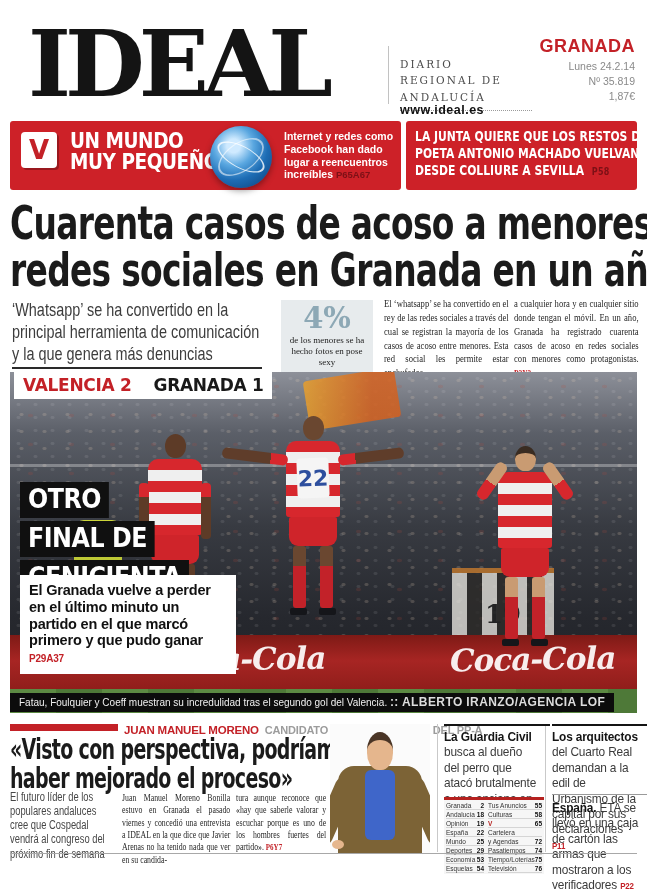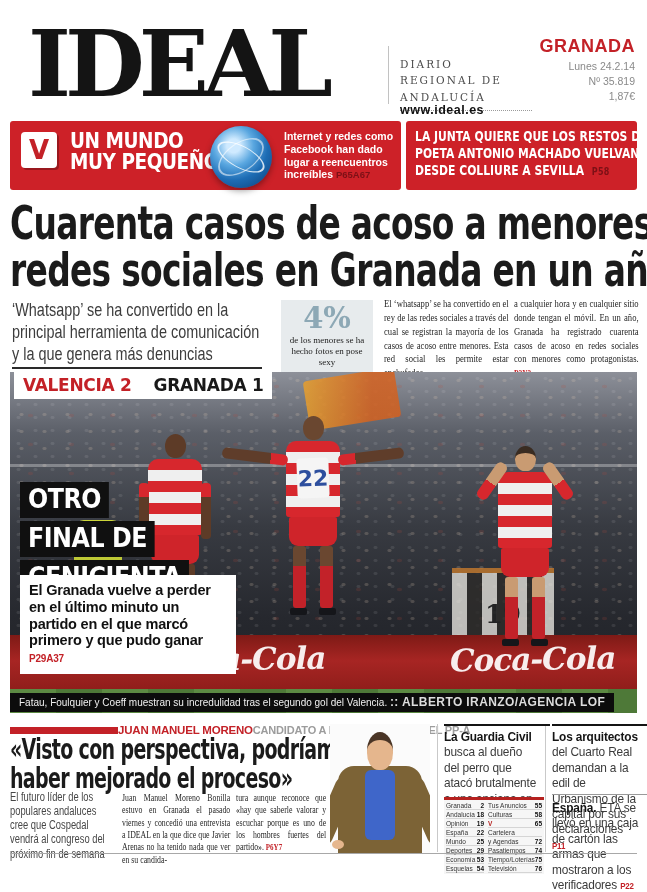--- a/index.html
+++ b/index.html
@@ -113,21 +113,21 @@
                letter-spacing:-.5px;padding:1px 9px 4px;margin-bottom:3px;font-family:"DejaVu Sans",sans-serif;
                transform:scaleX(.88);transform-origin:0 0;white-space:nowrap;}
   .msummary{left:10px;top:203px;width:198px;background:#fff;padding:7px 9px 8px;z-index:4;
             font-weight:bold;font-size:14.5px;line-height:1.16;color:#111;letter-spacing:-.2px;}
   .msummary .pref{font-size:10px;}
   .caption{left:0;bottom:1px;background:#0c0c0c;color:#f0f0f0;padding:2px 9px 3px;font-size:10px;z-index:4;
            white-space:nowrap;}
   .credit{font-weight:bold;font-size:12px;letter-spacing:.4px;color:#ddd;}
 
   
-  .kicker{left:10px;top:724px;display:flex;align-items:center;}
+  .kicker{left:10px;top:724px;display:flex;gap:6px;}
   .kicker-bar{width:108px;height:7px;background:#c32127;}
   .kicker-name{color:#c32127;font-weight:800;font-size:11.5px;letter-spacing:-.2px;}
   .kicker-role{color:#9c9c9c;font-weight:bold;font-size:11px;letter-spacing:-.2px;}
   .iv-headline{left:10px;top:736px;font-weight:800;font-size:28px;line-height:1.03;color:#1b1b1b;
                font-family:"DejaVu Sans",sans-serif;letter-spacing:-1px;}
   .iv-headline .nw{transform:scaleX(.68);}
   .iv-deck{left:10px;top:790px;font-size:12px;color:#474747;line-height:1.18;}
   .iv-deck .nw{transform:scaleX(.78);}
   .iv-body{top:792px;width:132px;font-family:"Liberation Serif",serif;font-size:9.5px;line-height:1.3;
            text-align:justify;color:#1f1f1f;transform:scaleX(.82);}

